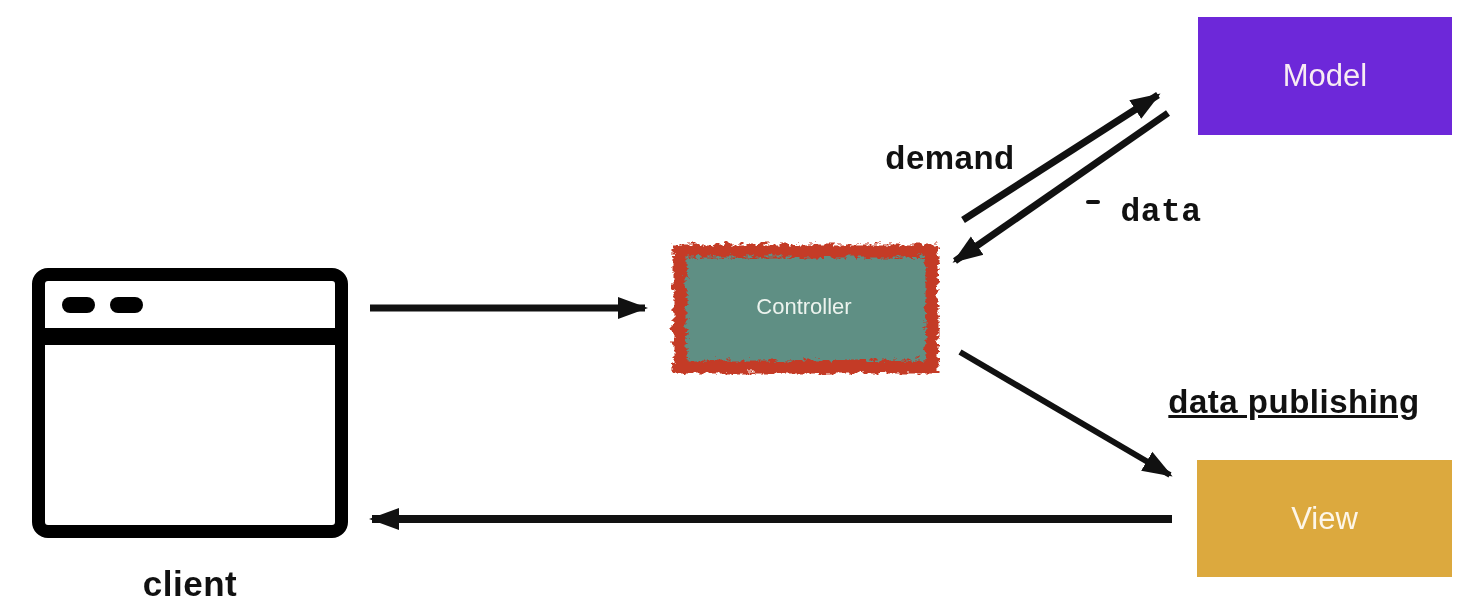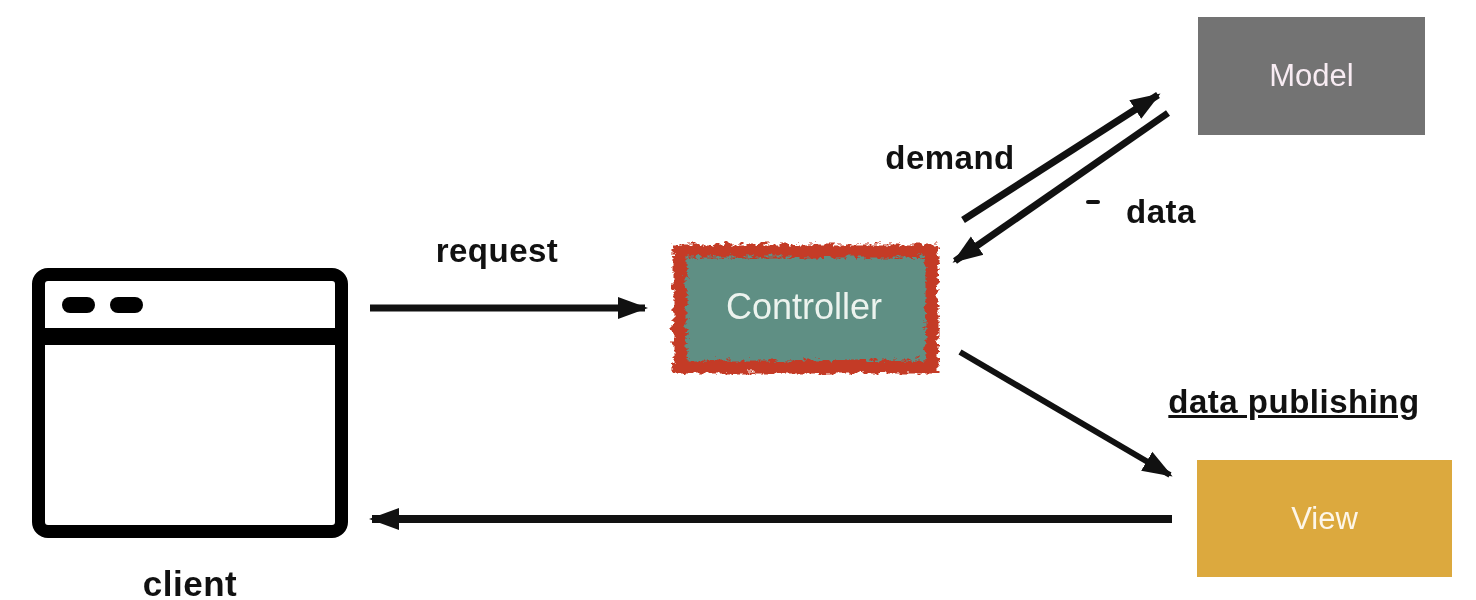--- a/index.html
+++ b/index.html
@@ -20,53 +20,53 @@
     position: absolute;
     transform: translate(-50%, -50%);
     font-weight: bold;
     font-size: 33px;
     letter-spacing: 0.5px;
     color: #111111;
     white-space: nowrap;
   }
   .label-request         { left: 497px;  top: 251px; }
   .label-demand          { left: 950px;  top: 158px; text-align: center; }
-  .label-data            { left: 1161px; top: 212px; }
+  .label-data            { left: 1161px; top: 212px; font-family: Liberation Mono, monospace; }
   .label-data-publishing { left: 1294px; top: 402px; text-decoration: underline; }
   .label-response        { left: 513px;  top: 483px; }
   .label-client          { left: 190px;  top: 584px; font-size: 35px; }
 
   .dash-mark {
     position: absolute; left: 1086px; top: 200px;
     width: 14px; height: 4px; background: #111111; border-radius: 2px;
   }
 
   
   .node {
     position: absolute;
     display: flex; align-items: center; justify-content: center;
     box-sizing: border-box;
   }
   .node .node-label { position: relative; z-index: 2; }
 
   .node-model {
-    left: 1198px; top: 17px; width: 227px; height: 118px;
-    background: #737373;
+    left: 1198px; top: 17px; width: 254px; height: 118px;
+    background: #6d28d9;
   }
   .node-model .node-label { color: #f8ecf3; font-size: 31px; }
 
   .node-view {
     left: 1197px; top: 460px; width: 255px; height: 117px;
     background: #dca93e;
   }
   .node-view .node-label { color: #fdf6e9; font-size: 31px; }
 
   .node-controller { left: 668px; top: 239px; width: 272px; height: 136px; }
   .node-controller svg { position: absolute; left: 0; top: 0; z-index: 1; }
-  .node-controller .node-label { color: #ecf3ee; font-size: 36px; }
+  .node-controller .node-label { color: #ecf3ee; font-size: 22px; }
 
   
   .browser {
     position: absolute; left: 32px; top: 268px;
     width: 316px; height: 270px;
     border: 13px solid #000000; border-radius: 16px;
     background: #ffffff; box-sizing: border-box;
   }
   .browser-top {
     height: 47px;
@@ -117,21 +117,20 @@
   </div>
 
   <div class="node node-model">
     <span class="node-label">Model</span>
   </div>
 
   <div class="node node-view">
     <span class="node-label">View</span>
   </div>
 
-  <div class="label label-request">request</div>
   <div class="label label-demand">demand</div>
   <div class="label label-data">data</div>
   <div class="label label-data-publishing">data publishing</div>
 
   <div class="dash-mark"></div>
 
   <div class="label label-client">client</div>
 
 </div>
 

